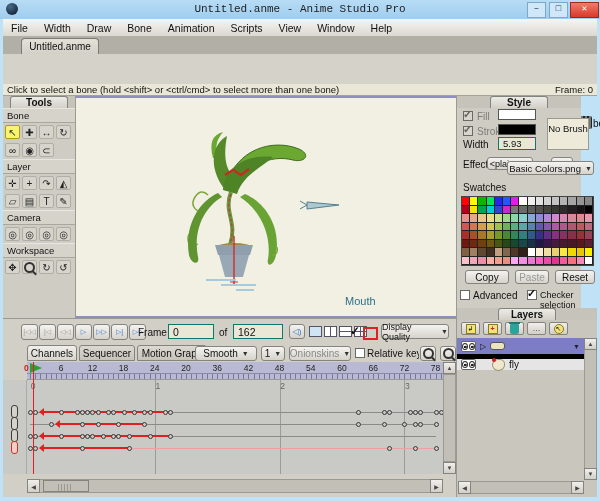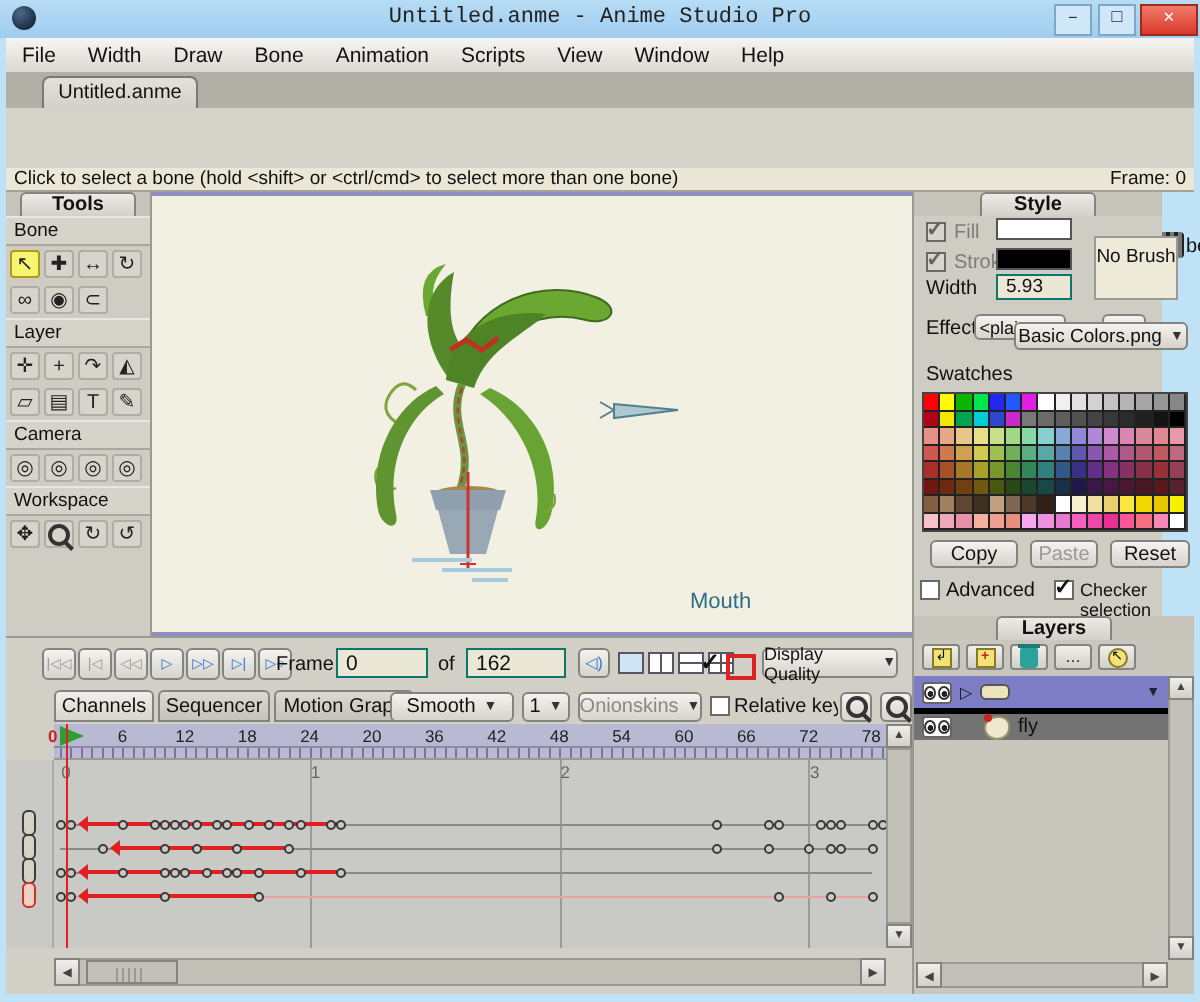--- a/index.html
+++ b/index.html
@@ -445,21 +445,21 @@
       <div class="lbtn">
           <span class="sqy" style="border-radius:50%;">↖</span>
         </div>
     </div>
     <div class="lrow" style="top:30px;background:#7d7dc6;">
       <span class="eyes"></span>
       <span style="font-size:8px;">▷</span>
       <span class="bonecap"></span>
       <span style="margin-left:auto;margin-right:4px;font-size:7px;color:#223;">▼</span>
     </div>
-    <div class="lrow" style="top:46px;background:#737373;border-top:3px solid #000000;">
+    <div class="lrow" style="top:46px;background:#e5e5e5;border-top:5px solid #000000;">
       <span class="eyes"></span>
       <span class="flyico" style="margin-left:12px;"></span>
       <span style="font-size:10px;">fly</span>
     </div>
     <div class="vsb" style="left:127px;top:30px;width:13px;height:142px;"></div>
     <div class="sbarrow" style="left:127px;top:30px;width:13px;height:12px;">▲</div>
     <div class="sbarrow" style="left:127px;top:160px;width:13px;height:12px;">▼</div>
     <div class="hsb" style="left:1px;top:173px;width:126px;height:13px;"></div>
     <div class="sbarrow" style="left:1px;top:173px;width:13px;height:13px;">◀</div>
     <div class="sbarrow" style="left:114px;top:173px;width:13px;height:13px;">▶</div>

